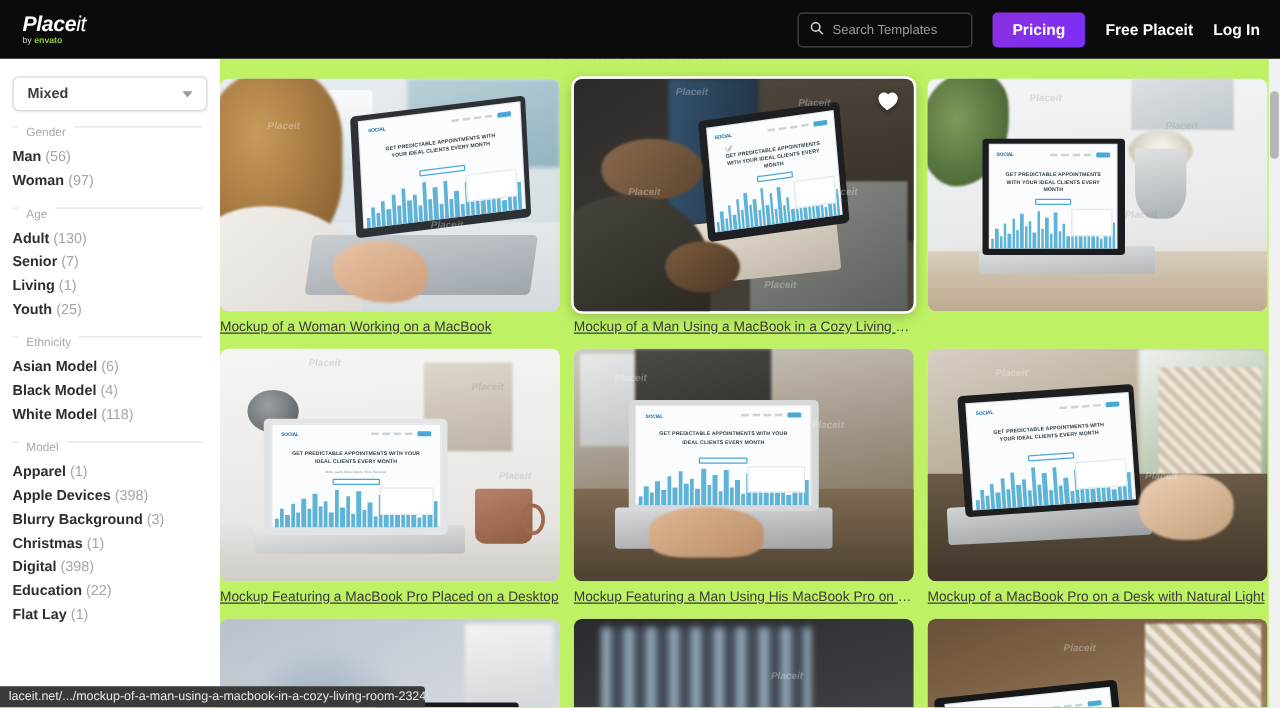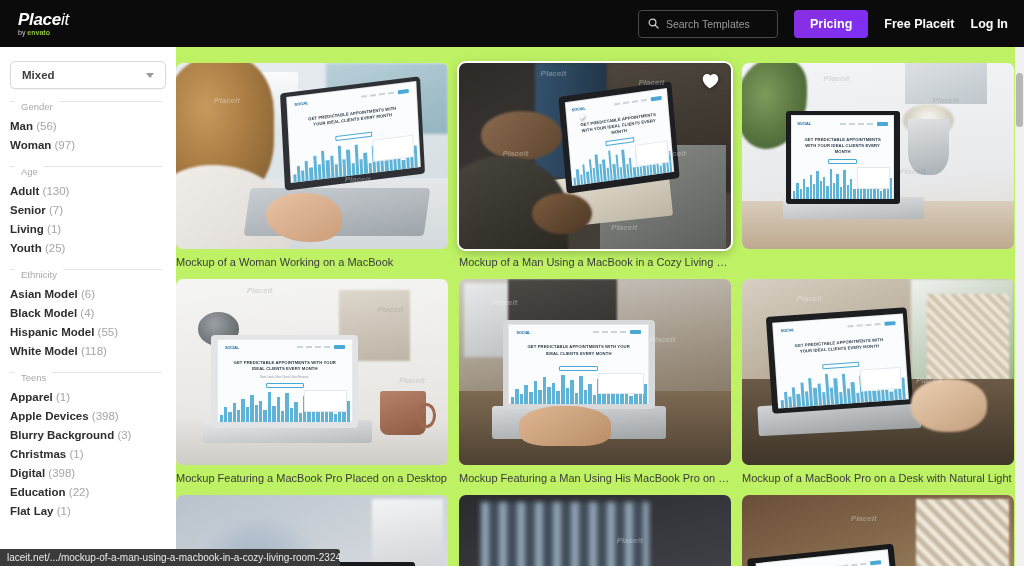--- a/index.html
+++ b/index.html
@@ -98,20 +98,21 @@
   .card { width:272px; cursor:pointer; }
   .card-img {
     width:272px; height:186px; border-radius:7px; overflow:hidden;
     position:relative; background:#ddd;
   }
   .card.hovered .card-img { box-shadow:0 0 0 2px #fff, 0 3px 12px rgba(0,0,0,.28); }
   .card-title {
     font-size:11px; color:#3a3a3a; margin-top:7px;
     white-space:nowrap; overflow:hidden; text-overflow:ellipsis;
     width:272px;
+    text-decoration:underline;
   }
   .heart {
     position:absolute; top:9px; right:11px; z-index:5;
     filter:drop-shadow(0 1px 2px rgba(0,0,0,.45));
   }
 
   
   .scene { position:absolute; inset:0; }
   .wm { position:absolute; font-size:8px; color:rgba(255,255,255,.30); font-style:italic; font-weight:bold; pointer-events:none; }
 
@@ -381,31 +382,27 @@
     </div>
     <div class="filter-item">
       <span>Asian Model</span>
       <span class="cnt">(6)</span>
     </div>
     <div class="filter-item">
       <span>Black Model</span>
       <span class="cnt">(4)</span>
     </div>
     <div class="filter-item">
-      <span>Hispanic Model</span>
-      <span class="cnt">(55)</span>
-    </div>
-    <div class="filter-item">
       <span>White Model</span>
       <span class="cnt">(118)</span>
     </div>
 
     <div class="group-head">
       <i class="gh-pre"></i>
-      <span class="gh-label">Teens</span>
+      <span class="gh-label">Model</span>
       <i class="gh-line"></i>
     </div>
     <div class="filter-item">
       <span>Apparel</span>
       <span class="cnt">(1)</span>
     </div>
     <div class="filter-item">
       <span>Apple Devices</span>
       <span class="cnt">(398)</span>
     </div>

